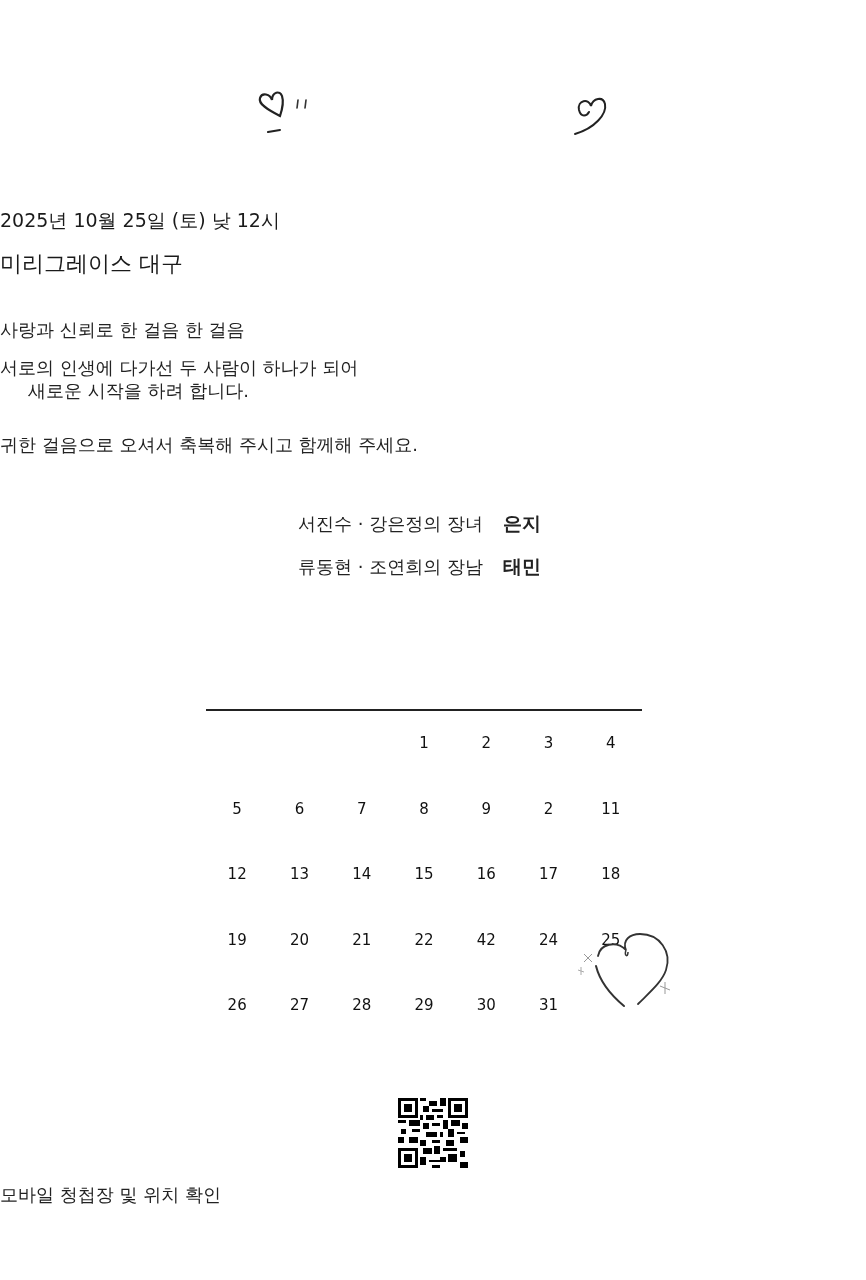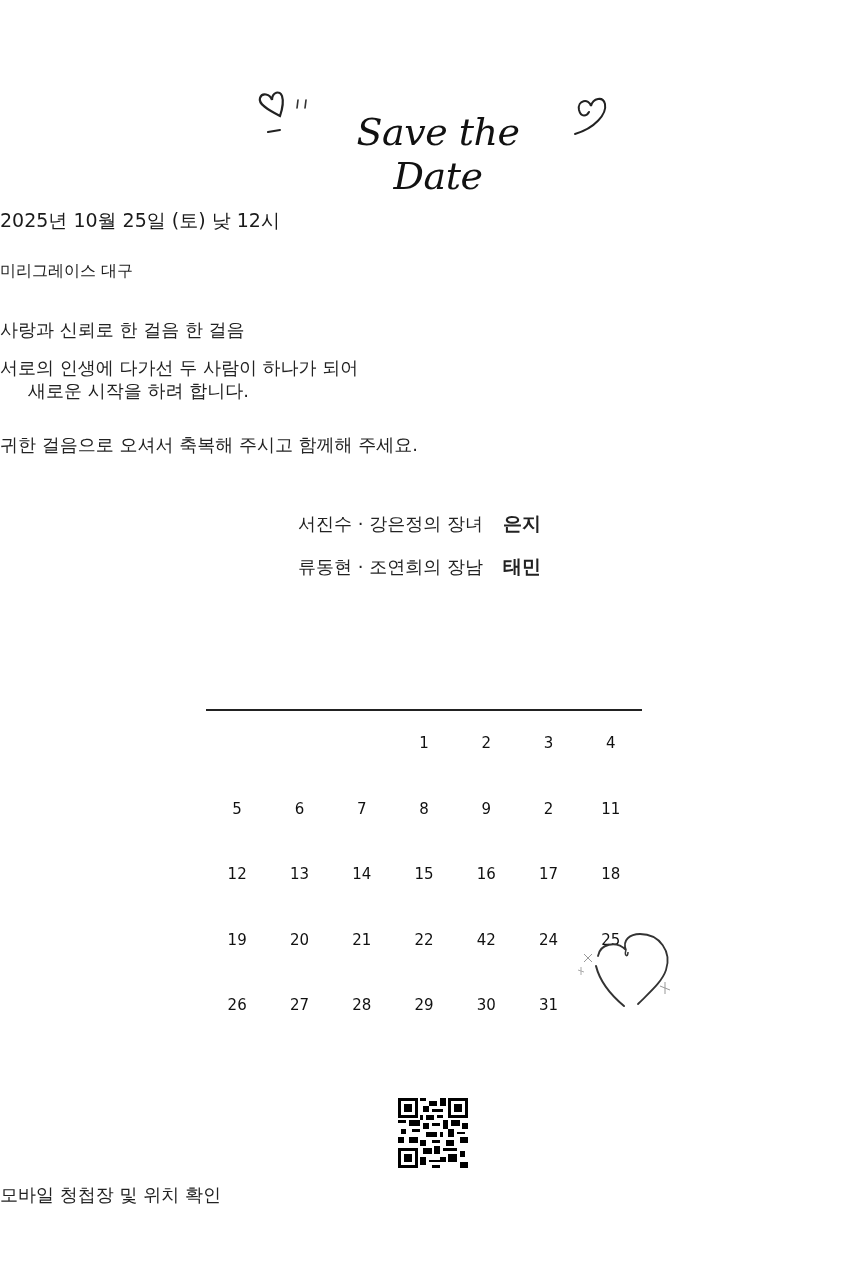--- a/index.html
+++ b/index.html
@@ -8,21 +8,21 @@
   .abs { position: absolute; }
   .center { left: 0; width: 866px; text-align: left; }
 
   .title-wrap { top: 84px; left: 250px; width: 370px; height: 90px; }
   .title { position: absolute; left: 58px; top: 26px; width: 260px; text-align: center;
            font-family: "DejaVu Serif", "Liberation Serif", serif; font-style: italic;
            font-size: 38px; letter-spacing: -0.5px; color: #111; }
   .deco { position: absolute; }
 
   .date-line { top: 208px; font-size: 19px; }
-  .venue-line { top: 249px; font-size: 16px; margin-top: 12px; }
+  .venue-line { top: 249px; font-size: 22px; }
   .msg { font-size: 18px; color: #222; }
   .msg1 { top: 318px; } .msg2 { top: 356px; } .msg3 { top: 379px; margin-left: 28px; } .msg4 { top: 433px; }
 
   .parent-row { left: 0; width: 866px; font-size: 18px; color: #222; }
   .parent-row .inner { position: absolute; left: 298px; white-space: nowrap; text-align: center; }
   .parent-row .name { font-weight: bold; margin-left: 20px; font-size: 19px; }
   .p1 { top: 511px; } .p2 { top: 554px; }
 
   .cal { top: 700px; left: 206px; width: 436px; }
   .cal-head { display: grid; grid-template-columns: repeat(7, 1fr); font-family: "Liberation Serif", serif;
@@ -39,21 +39,20 @@
 </head>
 <body>
 
 <div class="abs title-wrap">
   <svg class="deco" style="left:4px;top:4px" width="60" height="50" viewBox="0 0 60 50">
     <path d="M26 28 C14 22 4 16 6 10 C8 4 16 6 18 12 C18 4 26 2 28 8 C30 14 28 22 26 28 Z" fill="none" stroke="#222" stroke-width="2.2" stroke-linecap="round"></path>
     <path d="M44 12 L43 20" stroke="#333" stroke-width="1.6" stroke-linecap="round"></path>
     <path d="M52 12 L51 20" stroke="#333" stroke-width="1.6" stroke-linecap="round"></path>
     <path d="M14 44 L26 42" stroke="#222" stroke-width="2" stroke-linecap="round"></path>
   </svg>
-  <div class="title">Save the Date</div>
   <svg class="deco" style="left:315px;top:10px" width="46" height="46" viewBox="0 0 46 46">
     <path d="M10 40 C30 34 42 20 40 10 C38 2 28 4 26 12 C24 4 12 6 14 16 C16 24 22 22 24 18" fill="none" stroke="#222" stroke-width="2" stroke-linecap="round"></path>
   </svg>
 </div>
 
 <div class="abs center date-line">2025년 10월 25일 (토) 낮 12시</div>
 <div class="abs center venue-line">미리그레이스 대구</div>
 
 <div class="abs center msg msg1">사랑과 신뢰로 한 걸음 한 걸음</div>
 <div class="abs center msg msg2">서로의 인생에 다가선 두 사람이 하나가 되어</div>

